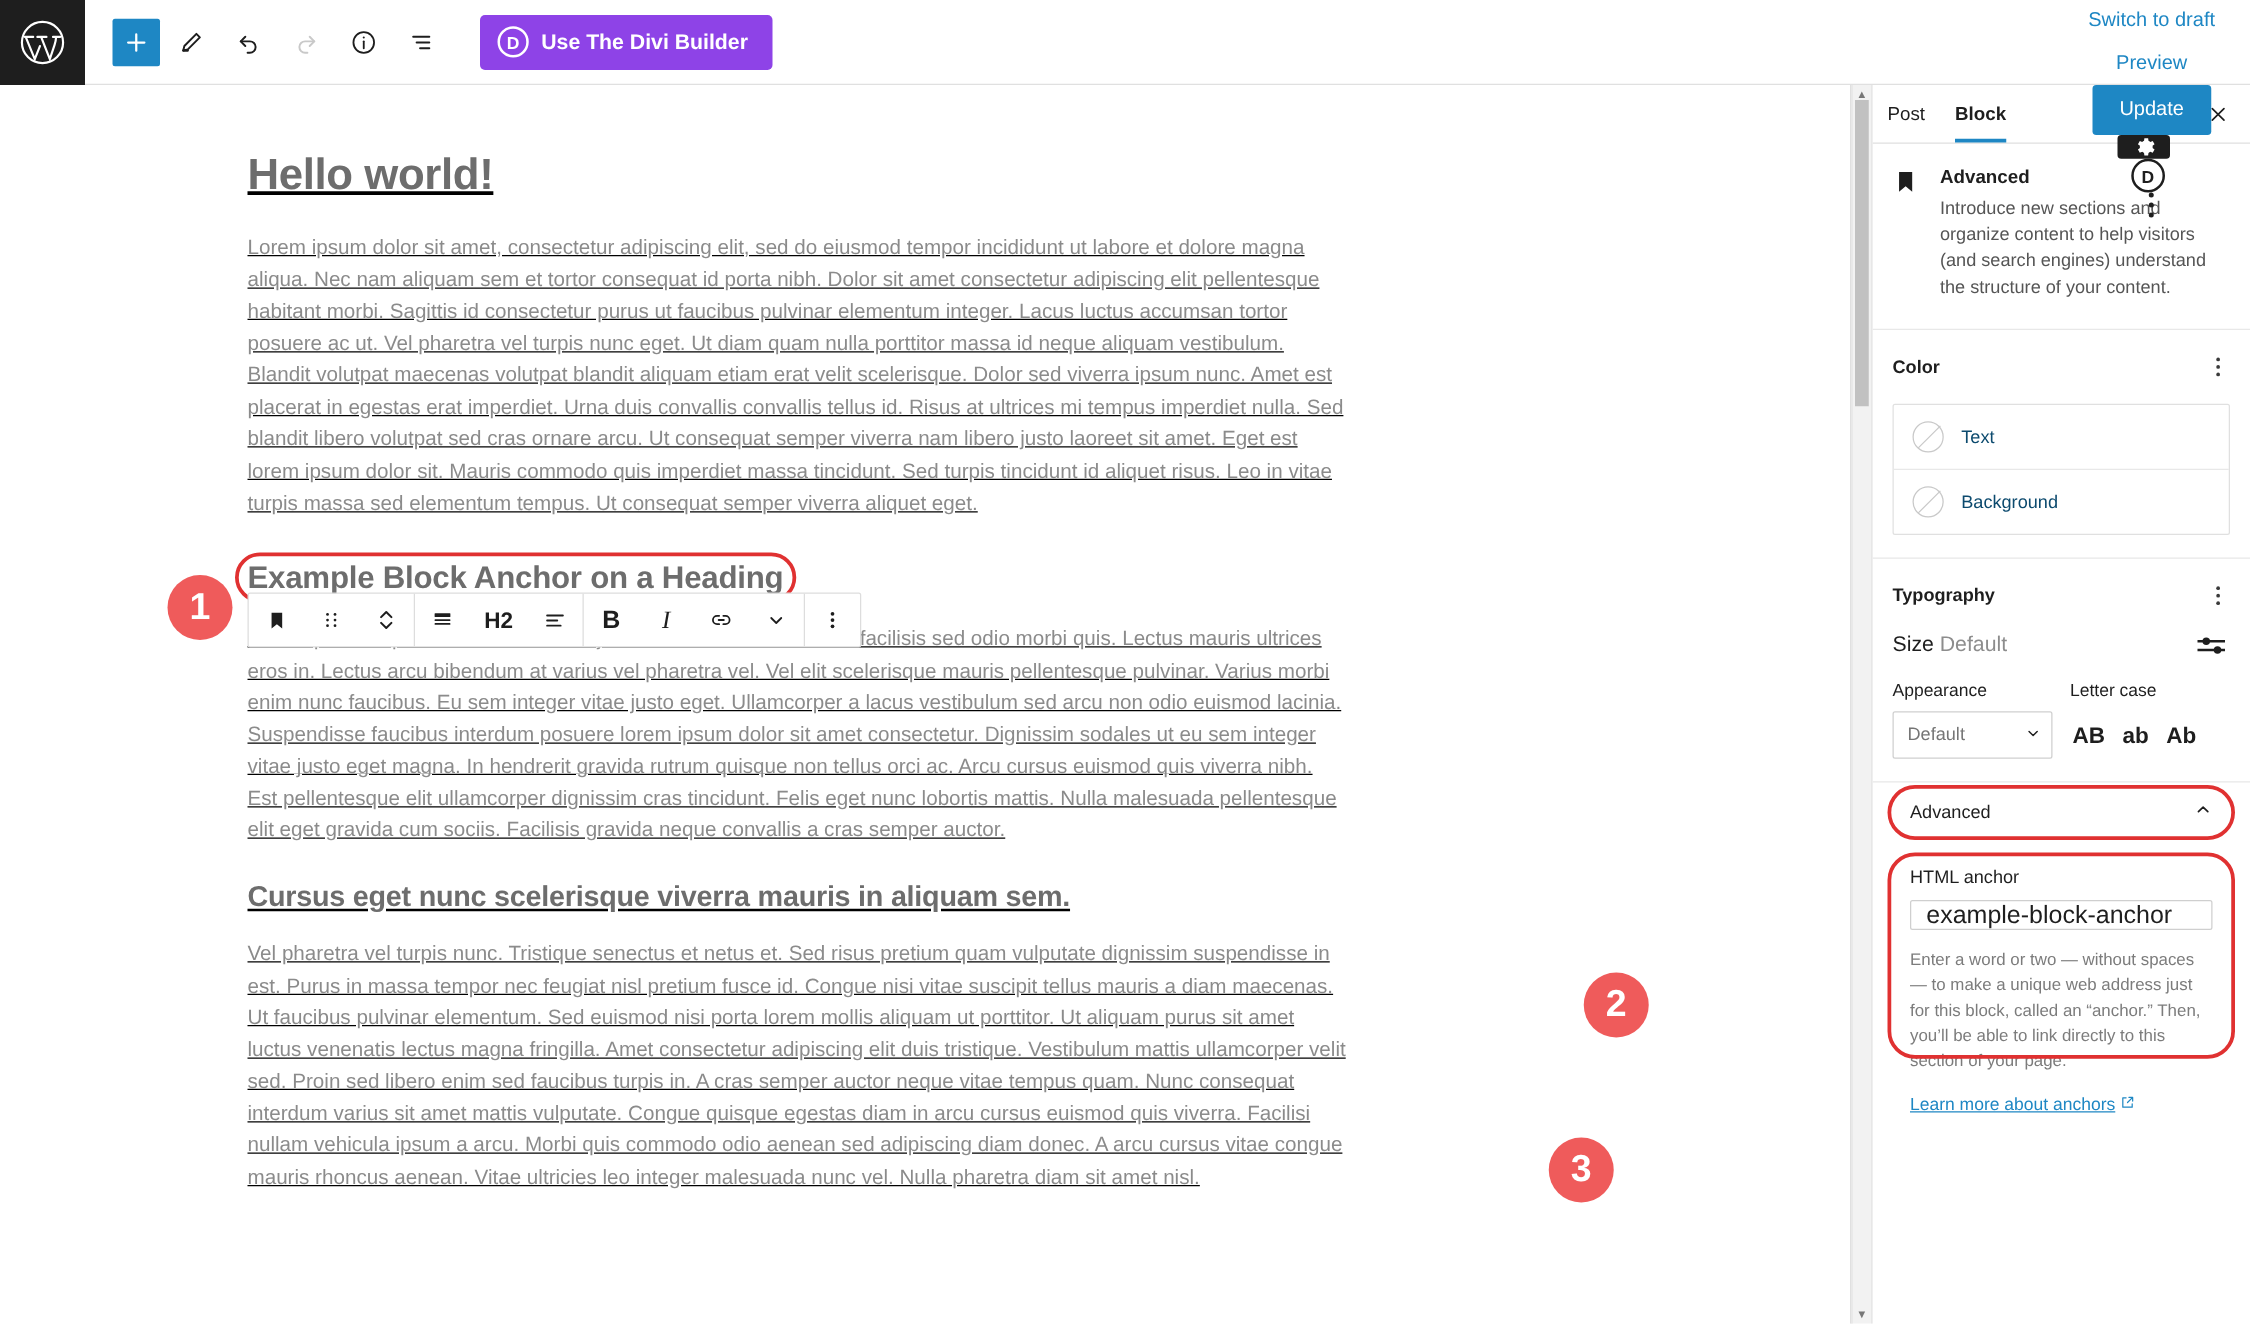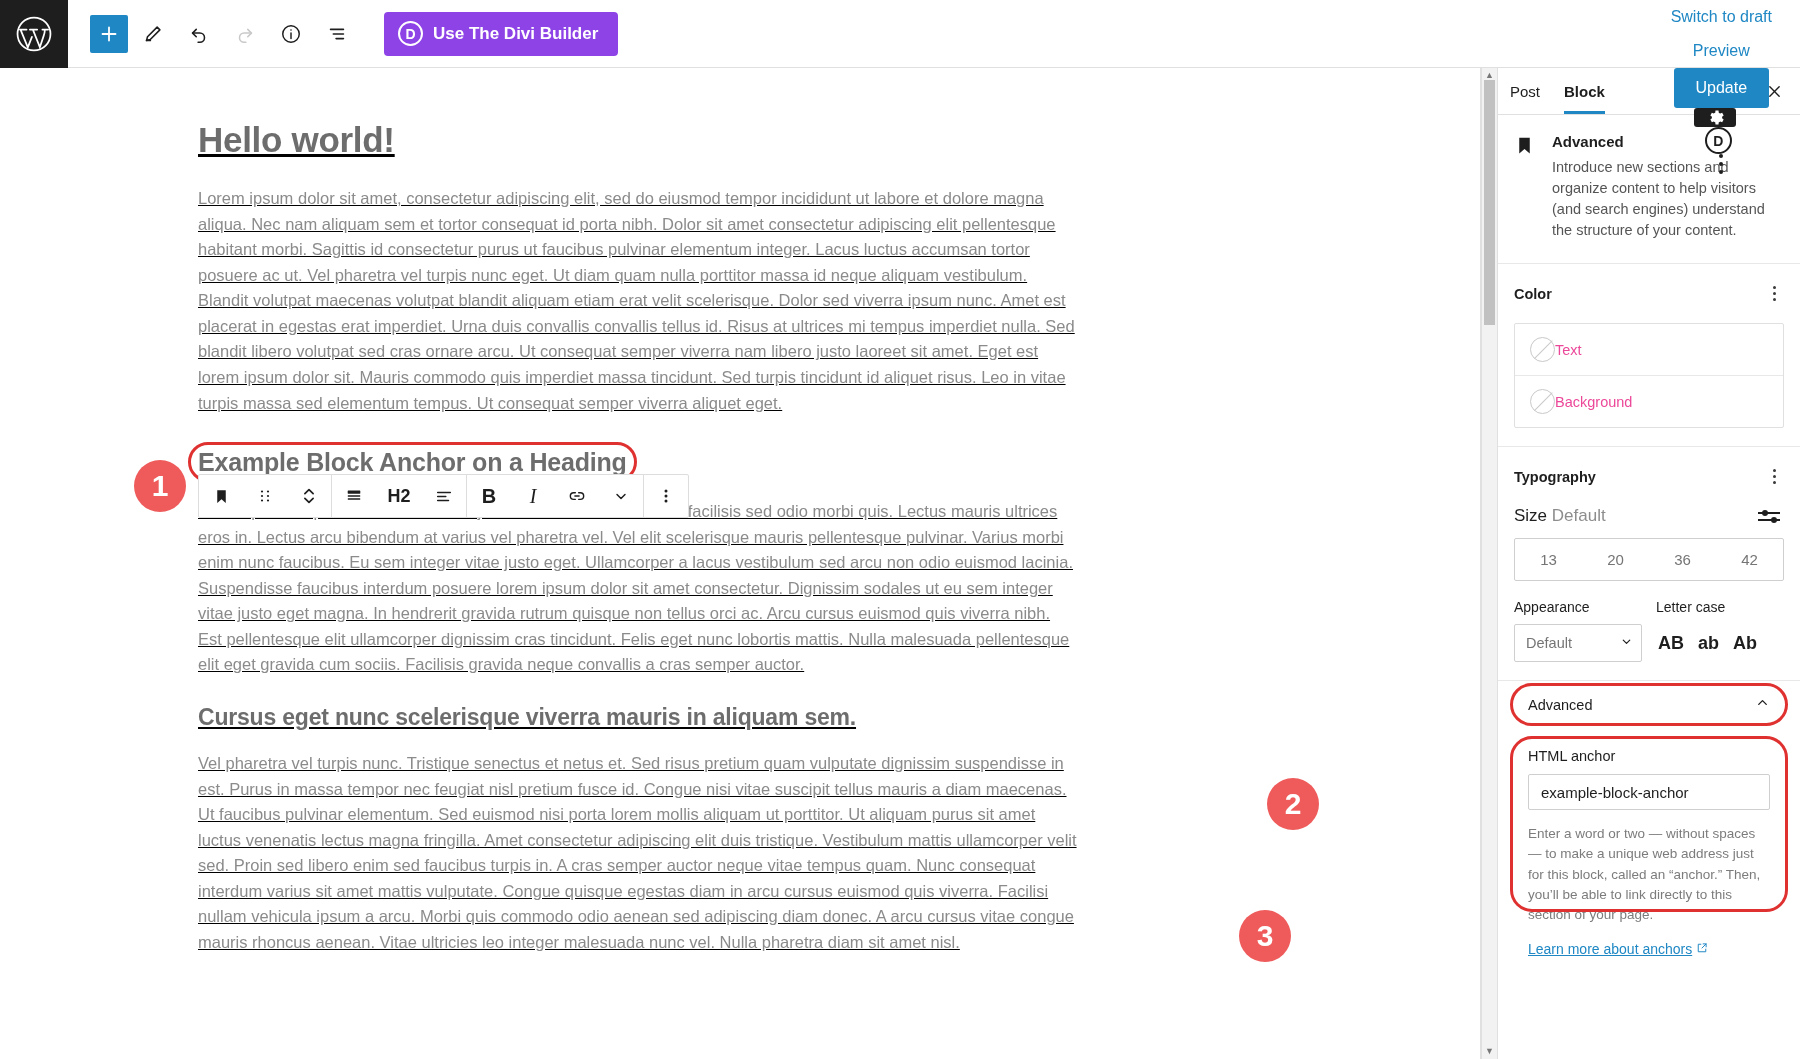--- a/index.html
+++ b/index.html
@@ -183,22 +183,22 @@
   .blockcard .ds { font-size: 14.5px; line-height: 1.45; color: #555; }
 
   .sec { padding: 16px 16px 18px; border-bottom: 1px solid #e8e8e8; }
   .sec-head { display: flex; align-items: center; justify-content: space-between; margin-bottom: 16px; }
   .sec-title { font-size: 14.5px; font-weight: bold; color: #1e1e1e; }
   .dots-v { display: flex; flex-direction: column; gap: 3px; padding: 6px 8px; cursor: pointer; }
   .dots-v i { width: 3px; height: 3px; border-radius: 50%; background: #3a3a3a; display: block; }
 
   .colorbox { border: 1px solid #e0e0e0; border-radius: 2px; }
   .colorrow {
-    display: flex; align-items: center; padding: 13px 15px;
-    cursor: pointer; font-size: 14.5px; color: #ec4899;
+    display: flex; align-items: center; gap: 14px; padding: 13px 15px;
+    cursor: pointer; font-size: 14.5px; color: #0c4a6e;
   }
   .colorrow + .colorrow { border-top: 1px solid #e8e8e8; }
   .swatch {
     width: 25px; height: 25px; border-radius: 50%; border: 1px solid #c9c9c9;
     position: relative; flex: 0 0 25px;
   }
   .swatch::after {
     content: ""; position: absolute; left: 50%; top: -1px; bottom: -1px; width: 1px;
     background: #c9c9c9; transform: rotate(45deg); transform-origin: center;
   }
@@ -249,22 +249,22 @@
     content: ""; position: absolute; left: -2px; right: -2px; top: 2px; bottom: 2px;
     border: 3px solid #e03131; border-radius: 24px; pointer-events: none;
   }
   .anchor-sec { padding: 10px 16px 0; margin: 10px 14px 0; position: relative; }
   .anchor-sec::after {
     content: ""; position: absolute; left: -2px; right: -2px; top: -2px; bottom: 46px;
     border: 3px solid #e03131; border-radius: 22px; pointer-events: none;
   }
   .anchor-lbl { font-size: 14.5px; color: #1e1e1e; margin-bottom: 10px; display: block; }
   .anchor-input {
-    width: 100%; height: 36px; border: 1px solid #cfcfcf; border-radius: 2px;
-    padding: 0 12px; font-size: 15px; color: #1e1e1e; font-family: inherit;
+    width: 100%; height: 24px; border: 1px solid #cfcfcf; border-radius: 2px;
+    padding: 0 12px; font-size: 20px; color: #1e1e1e; font-family: inherit;
   }
   .anchor-help {
     font-size: 13.5px; line-height: 1.5; color: #7c7c7c; margin-top: 14px;
   }
   .anchor-link {
     display: inline-flex; align-items: center; gap: 4px; margin-top: 16px;
     font-size: 14px; color: #1e87c4; text-decoration: underline; cursor: pointer;
   }
 </style>
 </head>
@@ -498,26 +498,20 @@
             <span class="size-lbl">
               <span>Size</span>
               <span class="muted">Default</span>
             </span>
             <span class="slider-ic">
               <span class="ln a"></span>
               <span class="ln b"></span>
             </span>
           </div>
 
-          <div class="sizes">
-            <button class="size-btn">13</button>
-            <button class="size-btn">20</button>
-            <button class="size-btn">36</button>
-            <button class="size-btn">42</button>
-          </div>
 
           <div class="two-col">
             <div class="col">
               <span class="fld-lbl">Appearance</span>
               <div class="select-wrap">
                 <select class="sel">
                   <option>Default</option>
                 </select>
                 <span class="sel-chev">
                   <svg width="13" height="13" viewBox="0 0 20 20" fill="none" stroke="currentColor" stroke-width="1.8">

